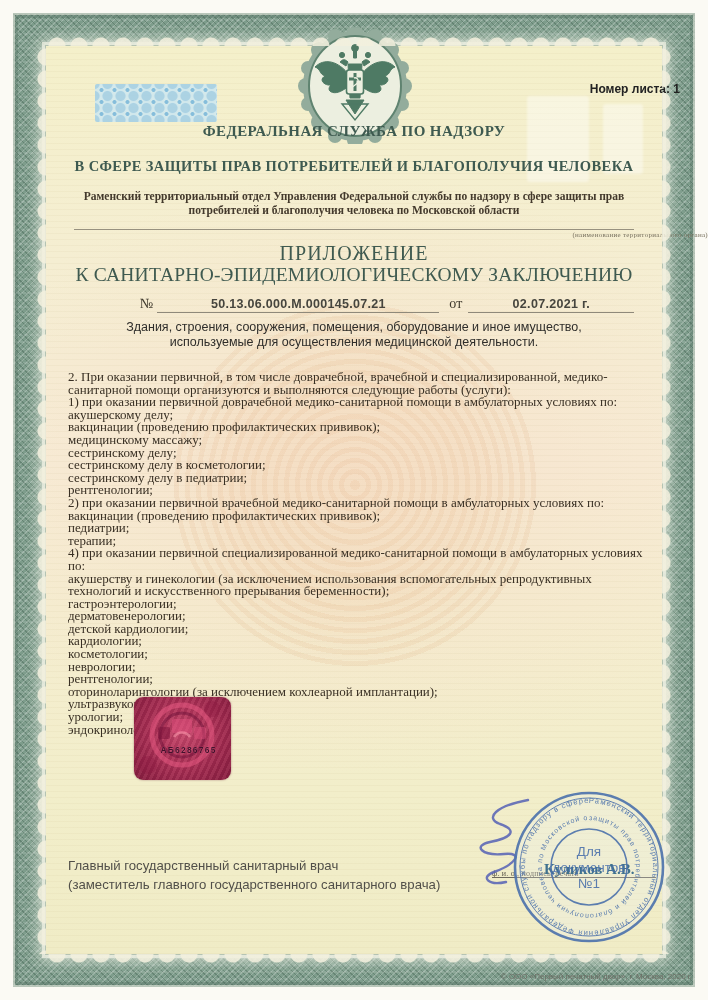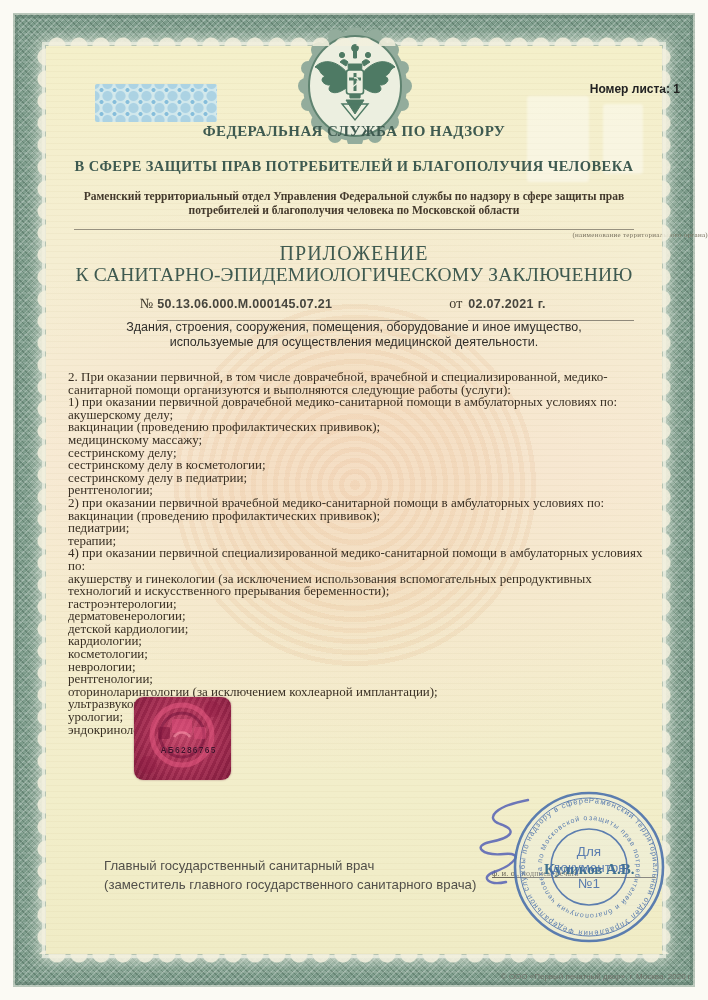--- a/index.html
+++ b/index.html
@@ -70,23 +70,23 @@
   }
   .title { position:absolute; left:0; right:0; text-align:center; color:#3f5a50; font-weight:normal; }
   .title1 { top:242px; font-size:20px; letter-spacing:1px; }
   .title2 { top:264px; font-size:19.5px; letter-spacing:.2px; }
 
   .number-row {
     position:absolute; left:140px; top:296px; display:flex; align-items:baseline;
     font-size:14px; color:#3e382c;
   }
   .number-row .blank {
-    display:inline-block; border-bottom:1px solid #8f897a; text-align:left;
+    display:inline-block; border-bottom:1px solid #8f897a; text-align:center;
     font-family:"Liberation Sans", sans-serif; font-weight:bold; font-size:12.5px;
-    color:#46453e; letter-spacing:.3px; padding-bottom:9px;
+    color:#46453e; letter-spacing:.3px; padding-bottom:1px;
   }
   .blank.num { width:282px; margin-left:4px; }
   .from-label { margin:0 6px 0 10px; }
   .blank.date { width:166px; }
 
   .subject {
     position:absolute; left:84px; top:320px; width:540px; text-align:center;
     font-family:Liberation Sans, sans-serif; font-size:12.5px; color:#2e2d2a; line-height:15px;
   }
 
@@ -105,21 +105,21 @@
     box-shadow: 0 0 2px rgba(100,20,50,.5);
   }
   .hologram svg { position:absolute; inset:0; }
   .holo-number {
     position:absolute; left:12px; right:0; top:48px; text-align:center;
     font-family:"Liberation Sans", sans-serif; font-size:8.5px; font-weight:bold;
     color:#43102c; letter-spacing:1.2px; text-shadow:0 0 1px rgba(255,160,180,.5);
   }
 
   
-  .post-line { position:absolute; left:68px; font-family:"Liberation Sans", sans-serif; font-size:13.2px; color:#514f49;margin-left:36px; }
+  .post-line { position:absolute; left:68px; font-family:"Liberation Sans", sans-serif; font-size:13.2px; color:#514f49; }
   .post1 { top:858px; }
   .post2 { top:877px; }
   .sig-svg { position:absolute; left:466px; top:792px; z-index:3; }
   .sig-line { position:absolute; left:492px; top:877px; width:164px; border-top:1px solid #6d685c; z-index:2; }
   .sig-caption {
     position:absolute; left:492px; top:869px; width:164px; text-align:left;
     font-size:8px; color:#5c564a; z-index:2; letter-spacing:.2px;
   }
   .signer-name {
     position:absolute; left:544px; top:861px; font-size:15px; color:#0c4a6e; z-index:4; font-weight:bold;

